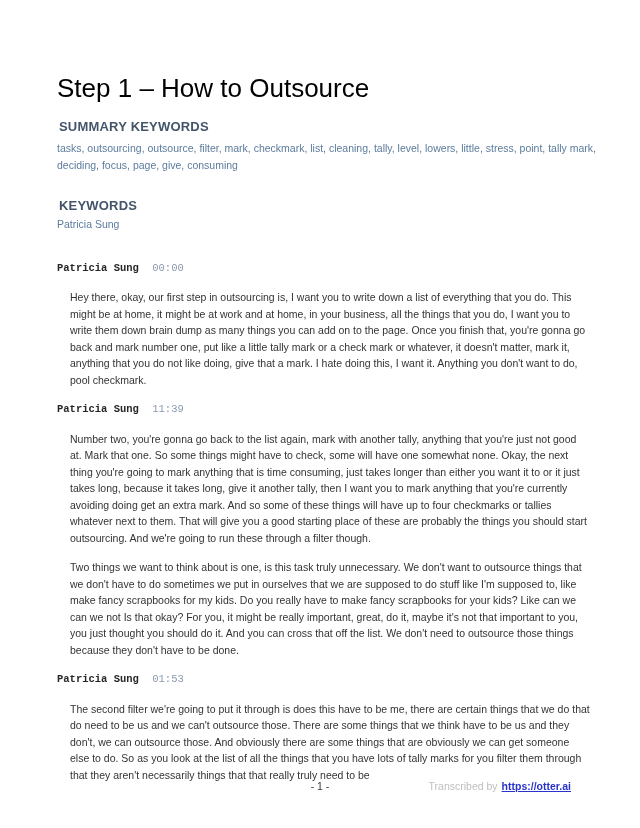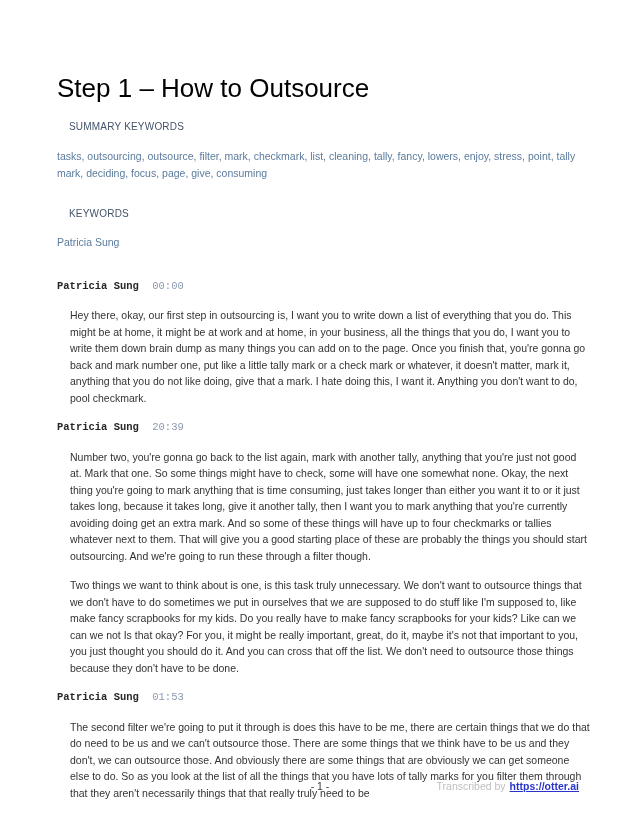--- a/index.html
+++ b/index.html
@@ -18,26 +18,26 @@
     overflow: hidden;
   }
   .doc-title {
     font-size: 26px;
     line-height: 30px;
     font-weight: 400;
     color: #000000;
     margin: 0 0 16px 0;
   }
   .meta-heading {
-    font-size: 10px;
+    font-size: 13px;
     line-height: 16.5px;
-    font-weight: 400;
+    font-weight: 700;
     color: #44546A;
     letter-spacing: 0.2px;
-    margin: 12px;
+    margin: 2px;
   }
   .keywords-text {
     font-size: 10.5px;
     line-height: 17px;
     color: #5B7B9D;
     margin: 4px 0 24px 0;
   }
   .speakers-names {
     font-size: 10.5px;
     line-height: 16.5px;
@@ -78,61 +78,61 @@
   }
   .page-number {
     position: absolute;
     left: 0;
     right: 0;
     text-align: center;
     color: #3B3B3B;
   }
   .transcribed {
     position: absolute;
-    right: 4px;
+    right: 12px;
     color: #BFBFBF;
     white-space: nowrap;
   }
   .otter-link {
     color: #2833CC;
     font-weight: 700;
     text-decoration: underline;
     margin-left: 4px;
     cursor: pointer;
   }
 </style>
 </head>
 <body>
 
 <div class="page">
 
   <h1 class="doc-title">Step 1 – How to Outsource</h1>
 
   <div>
     <p class="meta-heading">SUMMARY KEYWORDS</p>
-    <p class="keywords-text">tasks, outsourcing, outsource, filter, mark, checkmark, list, cleaning, tally, fancy, lowers, enjoy, stress, point, tally mark, deciding, focus, page, give, consuming</p>
+    <p class="keywords-text">tasks, outsourcing, outsource, filter, mark, checkmark, list, cleaning, tally, level, lowers, little, stress, point, tally mark, deciding, focus, page, give, consuming</p>
   </div>
 
   <div>
     <p class="meta-heading">KEYWORDS</p>
     <p class="speakers-names">Patricia Sung</p>
   </div>
 
   <div class="segment">
     <p class="seg-header">
       <span class="speaker-name">Patricia Sung</span>
       <span class="timestamp">00:00</span>
     </p>
     <p class="seg-text">Hey there, okay, our first step in outsourcing is, I want you to write down a list of everything that you do. This might be at home, it might be at work and at home, in your business, all the things that you do, I want you to write them down brain dump as many things you can add on to the page. Once you finish that, you're gonna go back and mark number one, put like a little tally mark or a check mark or whatever, it doesn't matter, mark it, anything that you do not like doing, give that a mark. I hate doing this, I want it. Anything you don't want to do, pool checkmark.</p>
   </div>
 
   <div class="segment">
     <p class="seg-header">
       <span class="speaker-name">Patricia Sung</span>
-      <span class="timestamp">20:39</span>
+      <span class="timestamp">11:39</span>
     </p>
     <p class="seg-text">Number two, you're gonna go back to the list again, mark with another tally, anything that you're just not good at. Mark that one. So some things might have to check, some will have one somewhat none. Okay, the next thing you're going to mark anything that is time consuming, just takes longer than either you want it to or it just takes long, because it takes long, give it another tally, then I want you to mark anything that you're currently avoiding doing get an extra mark. And so some of these things will have up to four checkmarks or tallies whatever next to them. That will give you a good starting place of these are probably the things you should start outsourcing. And we're going to run these through a filter though.</p>
   </div>
 
   <div class="segment">
     <p class="seg-text">Two things we want to think about is one, is this task truly unnecessary. We don't want to outsource things that we don't have to do sometimes we put in ourselves that we are supposed to do stuff like I'm supposed to, like make fancy scrapbooks for my kids. Do you really have to make fancy scrapbooks for your kids? Like can we can we not Is that okay? For you, it might be really important, great, do it, maybe it's not that important to you, you just thought you should do it. And you can cross that off the list. We don't need to outsource those things because they don't have to be done.</p>
   </div>
 
   <div class="segment">
     <p class="seg-header">

